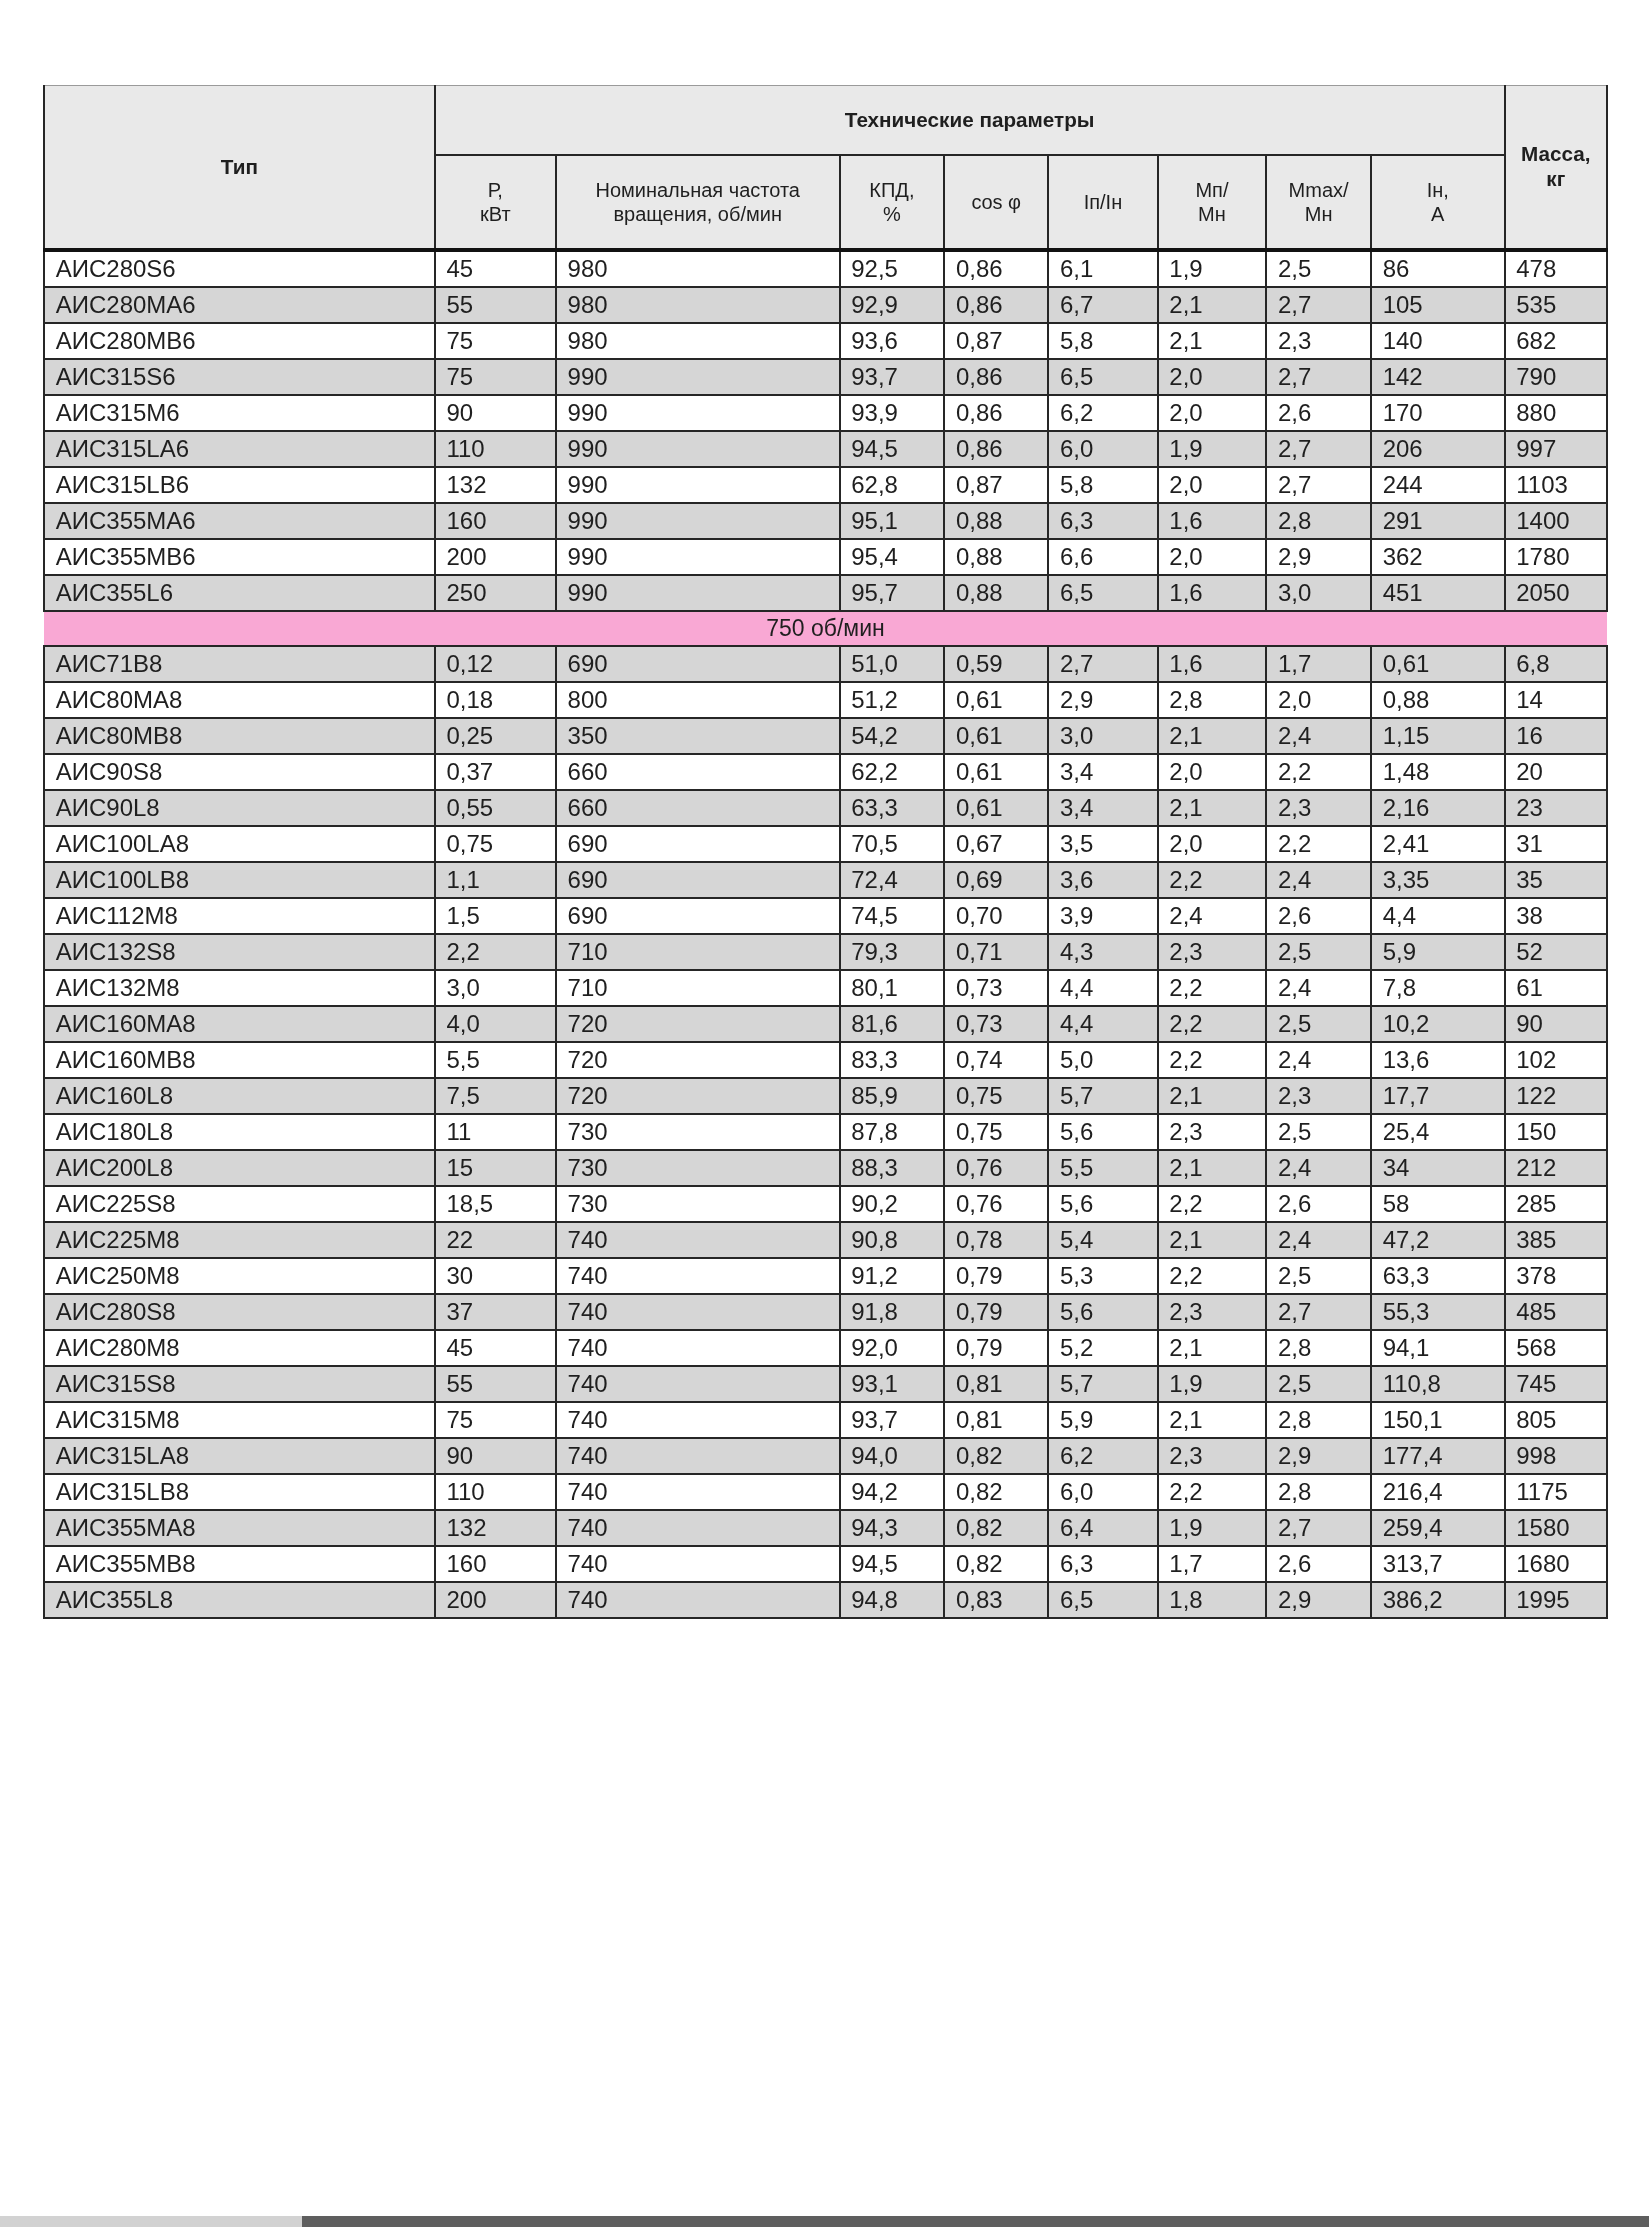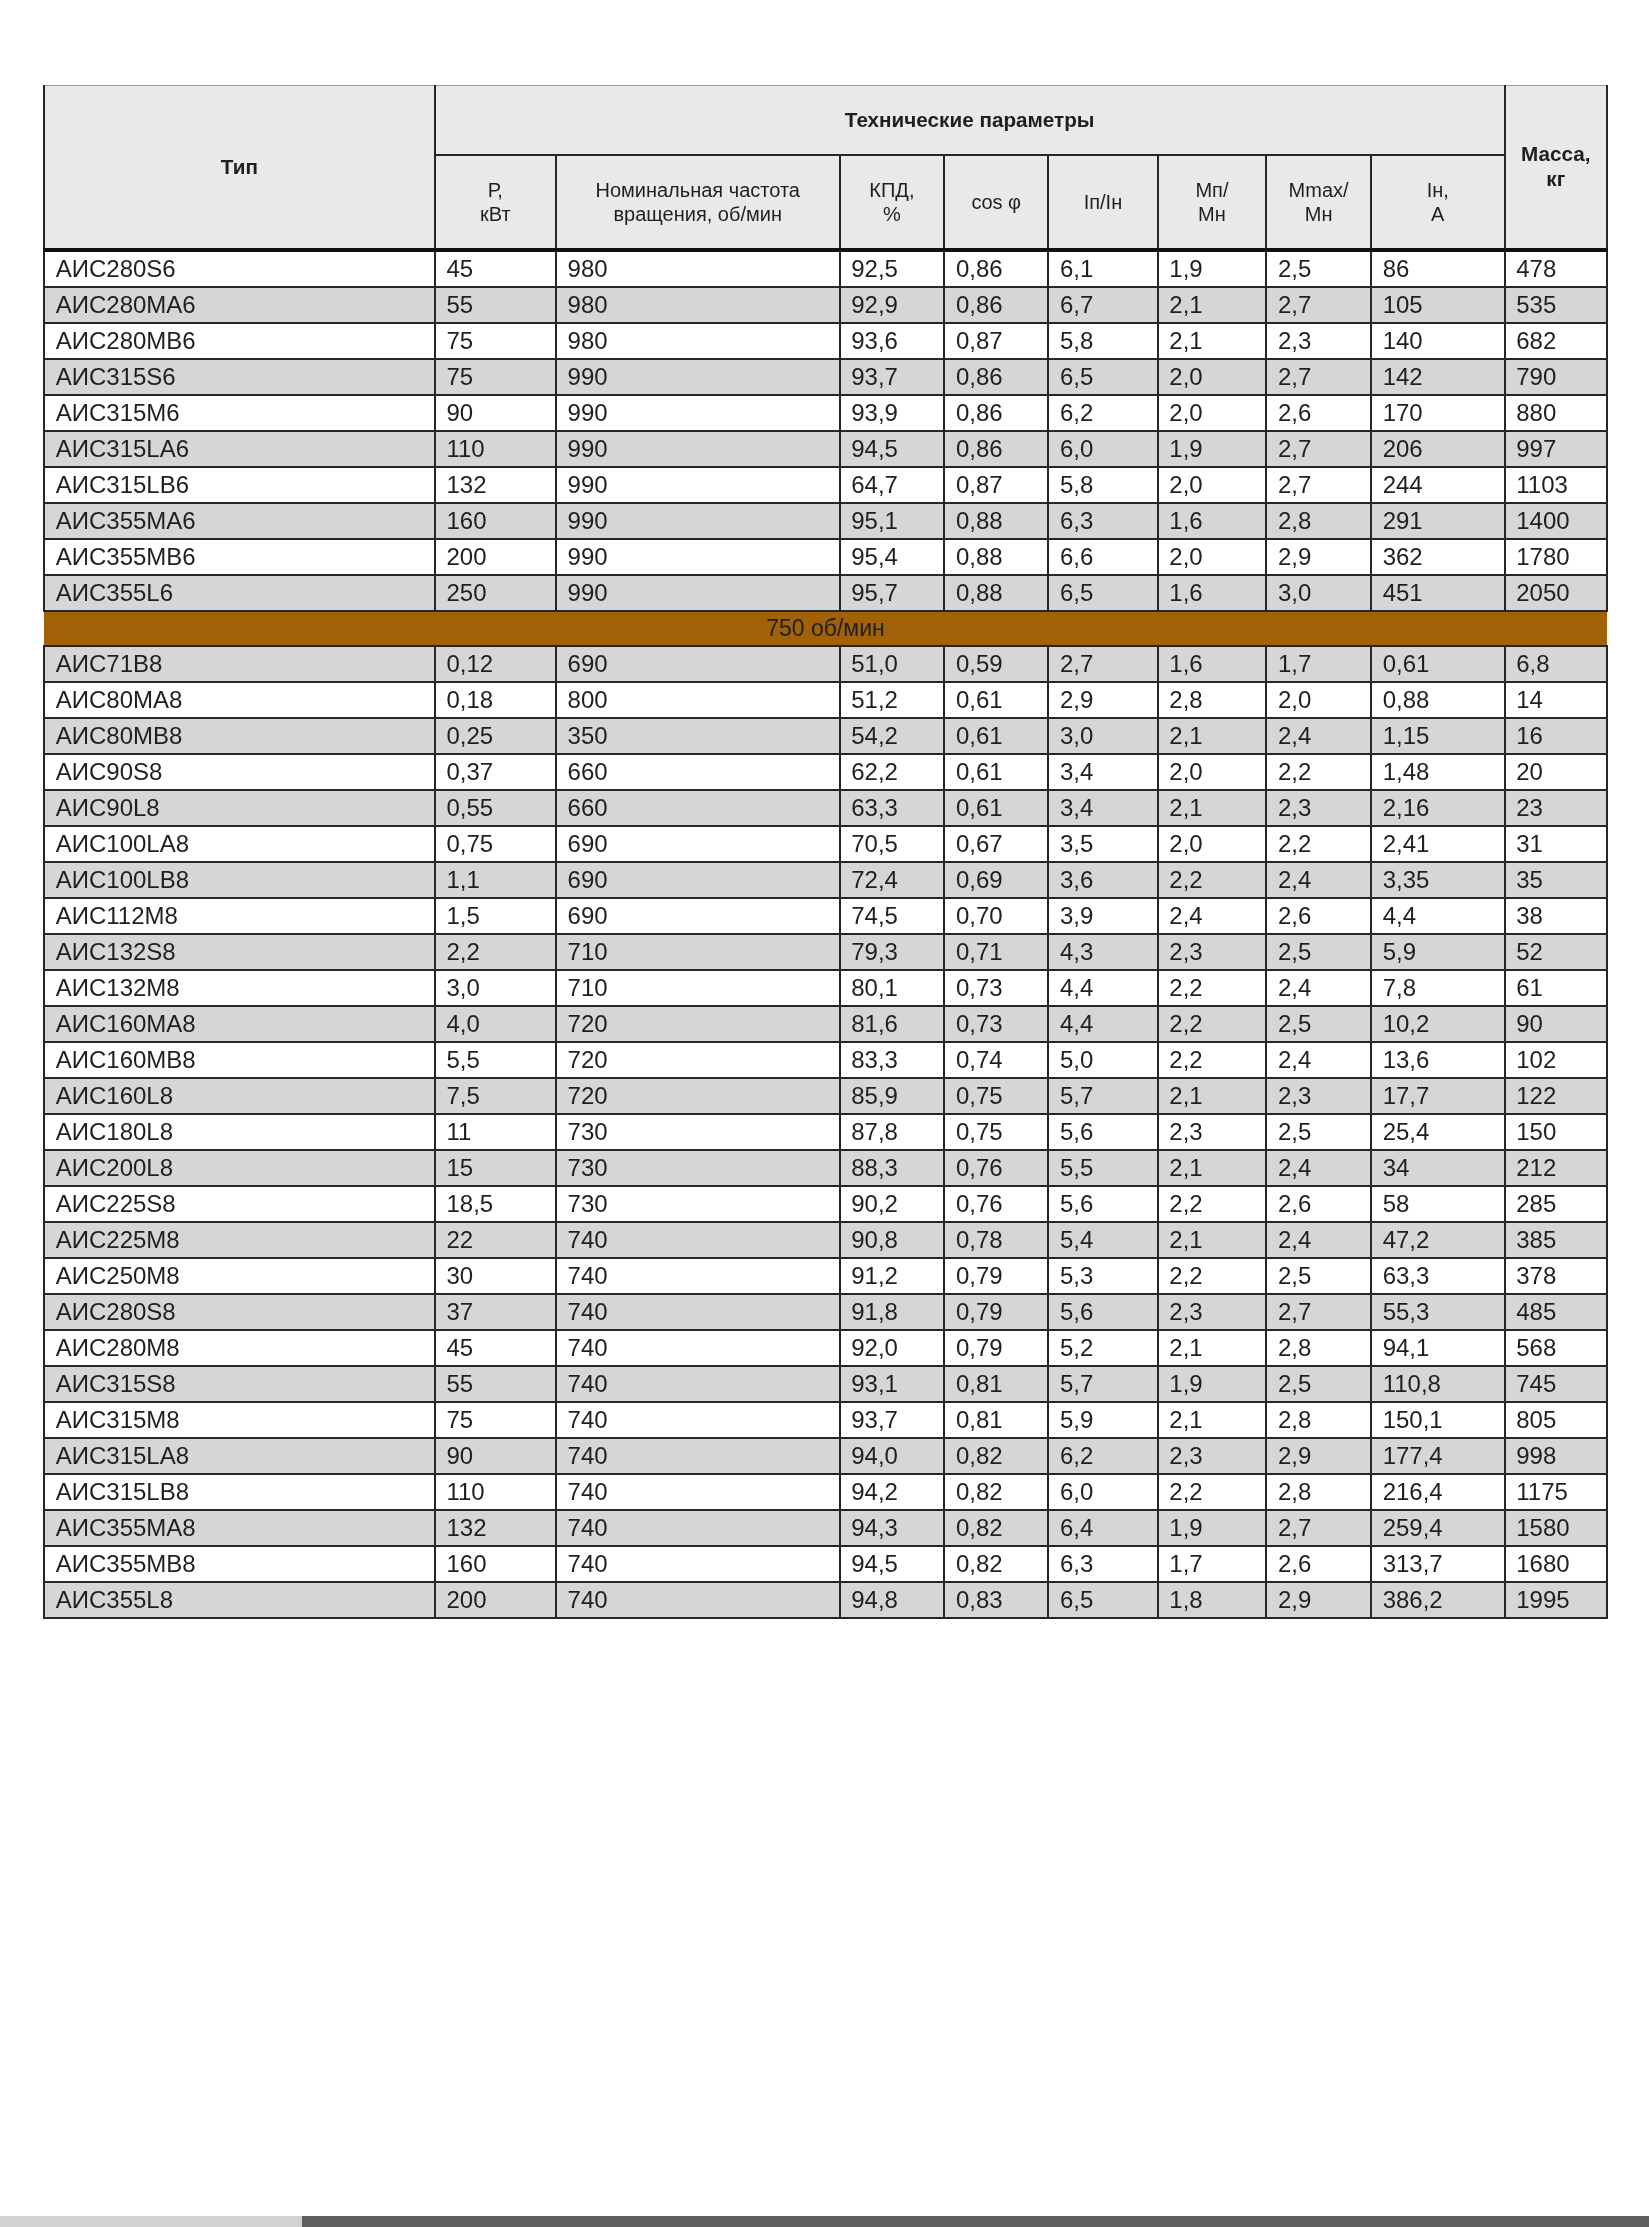--- a/index.html
+++ b/index.html
@@ -41,21 +41,21 @@
     line-height: 1;
     padding: 0 4px 0 10.7px;
     text-align: left;
     vertical-align: middle;
     background: #ffffff;
   }
   tbody tr.shaded td { background: #d6d6d6; }
   tbody tr.sep-row td {
     border-left: none;
     border-right: none;
-    background: #a16207;
+    background: #f9a8d4;
     text-align: center;
     padding: 0;
     height: 33px;
     font-size: 23px;
   }
   .footer-strip {
     position: absolute;
     left: 0; bottom: 0;
     width: 1649px; height: 10.7px;
   }
@@ -180,21 +180,21 @@
         <td>6,0</td>
         <td>1,9</td>
         <td>2,7</td>
         <td>206</td>
         <td>997</td>
       </tr>
       <tr>
         <td>АИС315LB6</td>
         <td>132</td>
         <td>990</td>
-        <td>64,7</td>
+        <td>62,8</td>
         <td>0,87</td>
         <td>5,8</td>
         <td>2,0</td>
         <td>2,7</td>
         <td>244</td>
         <td>1103</td>
       </tr>
       <tr class="shaded">
         <td>АИС355МА6</td>
         <td>160</td>

